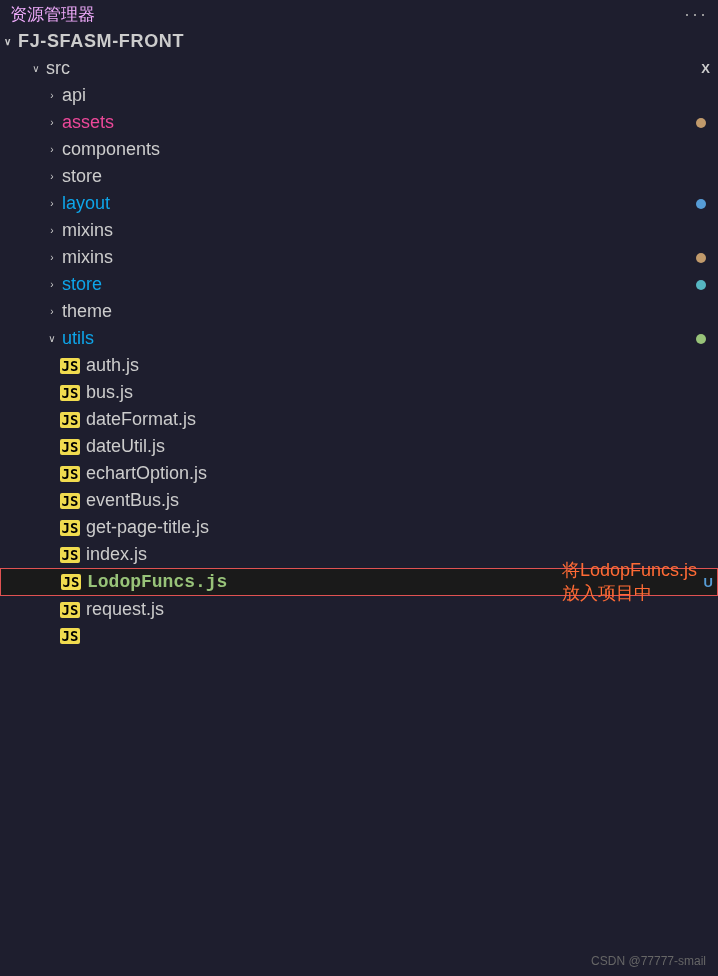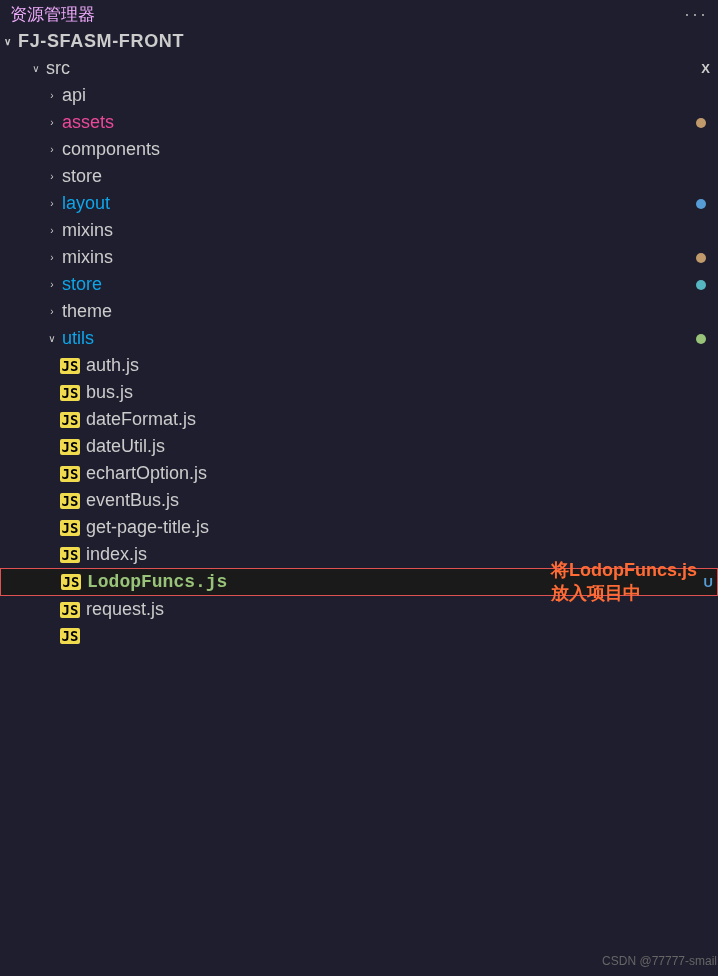--- a/index.html
+++ b/index.html
@@ -148,29 +148,29 @@
     .annotation {
       position: absolute;
       right: 28px;
       display: flex;
       flex-direction: column;
       align-items: flex-start;
     }
     .annotation-text {
       color: #ff6b35;
       font-size: 18px;
-      font-weight: 700;
+      font-weight: 400;
       line-height: 1.3;
     }
 
     
     .watermark {
       position: absolute;
       bottom: 8px;
-      right: 1px;
+      right: 12px;
       color: #666;
       font-size: 12px;
     }
 
   </style>
 </head>
 <body>
 
 <div class="top-bar">
   <span class="top-bar-title">资源管理器</span>

